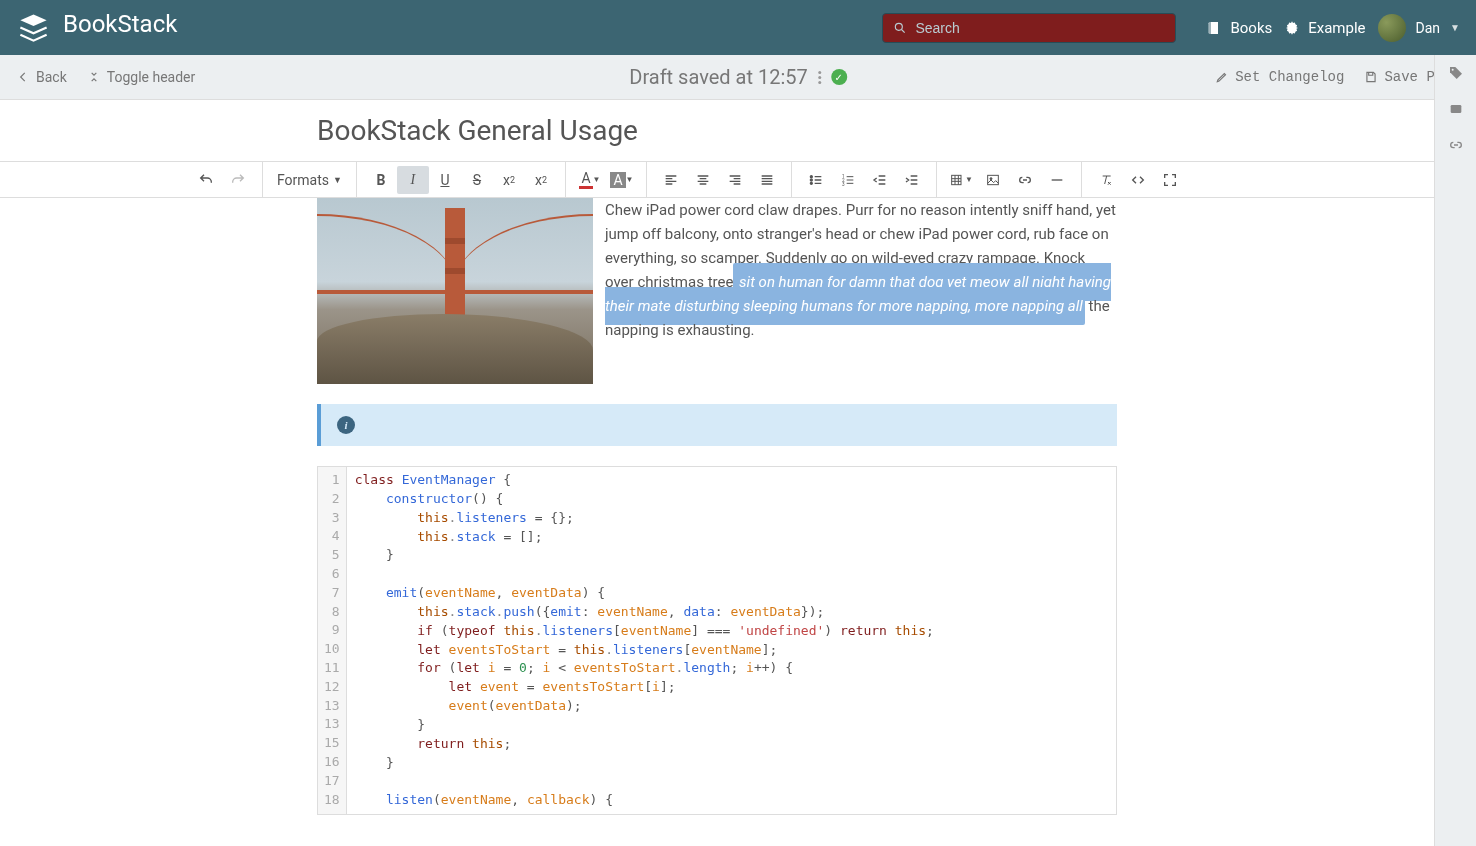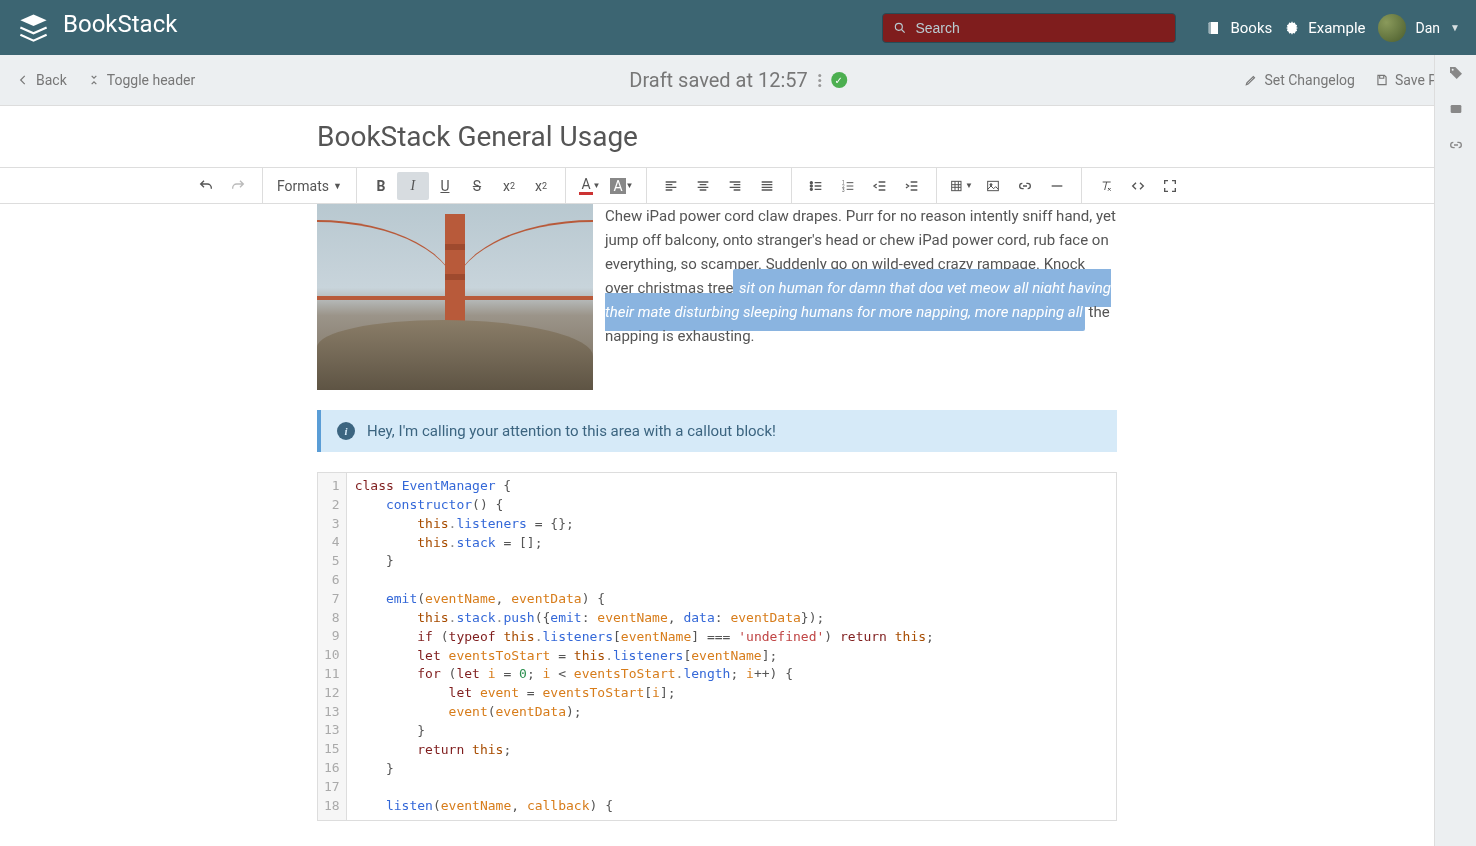--- a/index.html
+++ b/index.html
@@ -16,23 +16,23 @@
 .search-box input { background: transparent; border: none; outline: none; color: #fff; font-size: 14px; flex: 1; }
 .search-box input::placeholder { color: #b9cbd1; }
 .header-links { display: flex; gap: 12px; margin-left: 30px; }
 .header-link { display: flex; align-items: center; gap: 8px; color: #fff; font-size: 15px; }
 .header-link svg { width: 16px; height: 16px; }
 .avatar { width: 28px; height: 28px; border-radius: 50%; background: radial-gradient(circle at 30% 30%, #8a9a5b, #4a5c2c); }
 .user-area { display: flex; align-items: center; gap: 10px; }
 .caret { font-size: 10px; opacity: 0.8; }
 
 
-.subbar { background: #eceff1; height: 51px; display: flex; align-items: center; padding: 0 16px; color: #777; border-bottom: 1px solid #ddd; position: relative; }
+.subbar { background: #eceff1; height: 45px; display: flex; align-items: center; padding: 0 16px; color: #777; border-bottom: 1px solid #ddd; position: relative; }
 .subbar-left, .subbar-right { display: flex; align-items: center; gap: 20px; }
-.subbar-right { margin-left: auto; }
+.subbar-right { margin-left: auto; font-family: Liberation Mono, monospace; }
 .subbar-item { display: flex; align-items: center; gap: 6px; font-size: 14px; }
 .subbar-item svg { width: 14px; height: 14px; }
 .subbar-center { position: absolute; left: 50%; transform: translateX(-50%); display: flex; align-items: center; gap: 10px; }
 .draft-status { color: #777; font-size: 20px; }
 .check-badge { width: 16px; height: 16px; border-radius: 50%; background: #4caf50; display: flex; align-items: center; justify-content: center; color: #fff; font-size: 10px; }
 .dots-vert { display: flex; flex-direction: column; gap: 2px; }
 .dots-vert span { width: 3px; height: 3px; border-radius: 50%; background: #999; }
 
 
 .right-rail { position: absolute; right: 0; top: 55px; width: 42px; background: #eceff1; border-left: 1px solid #ddd; display: flex; flex-direction: column; align-items: center; padding-top: 10px; gap: 20px; height: calc(846px - 55px); }
@@ -337,21 +337,20 @@
           <div class="cable2"></div>
         <div class="bridge-deck"></div>
         <div class="bridge-tower"></div>
         <div class="hills"></div>
       </div>
       <p class="para"><span>Chew iPad power cord claw drapes. Purr for no reason intently sniff hand, yet jump off balcony, onto stranger's head or chew iPad power cord, rub face on everything, so scamper. Suddenly go on wild-eyed crazy rampage. Knock over </span><span class="squiggle">christmas</span><span> tree</span><span class="highlight"><span> sit on human for damn that dog yet </span><span class="squiggle">meow</span><span> all night having their mate disturbing sleeping humans for more napping, more napping all</span></span><span> the napping is exhausting.</span></p>
     </div>
 
     <div class="callout">
       <div class="callout-icon">i</div>
-      <span>Hey, I'm calling your attention to this area with a callout block!</span>
     </div>
 
 
     <div class="code-block">
       <div class="gutter" id="gutter">
           <div>1</div>
           <div>2</div>
           <div>3</div>
           <div>4</div>
           <div>5</div>

